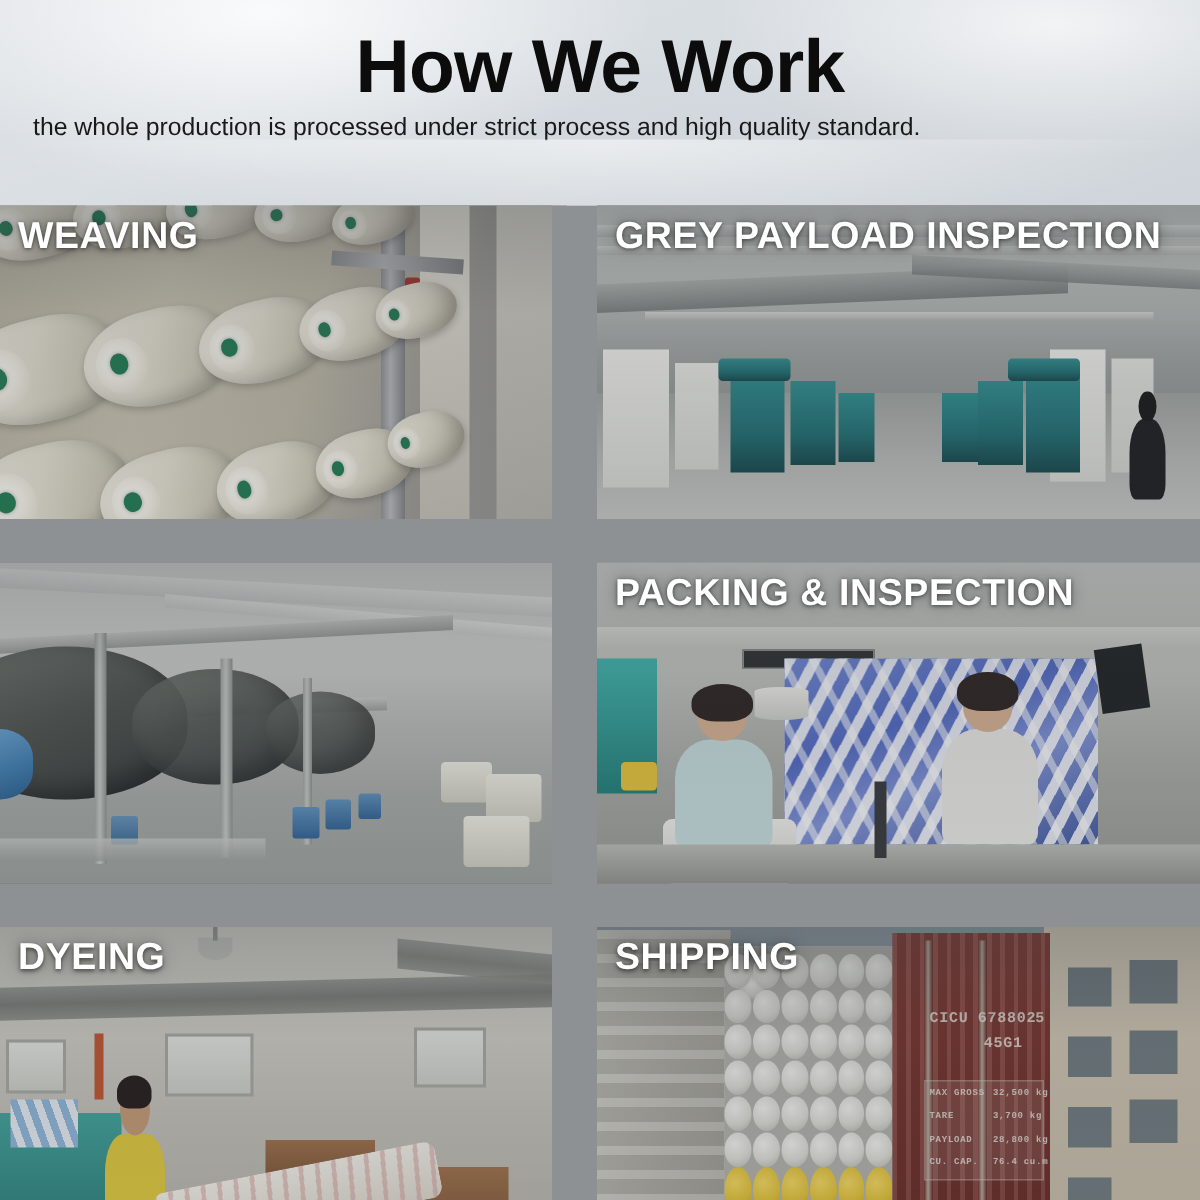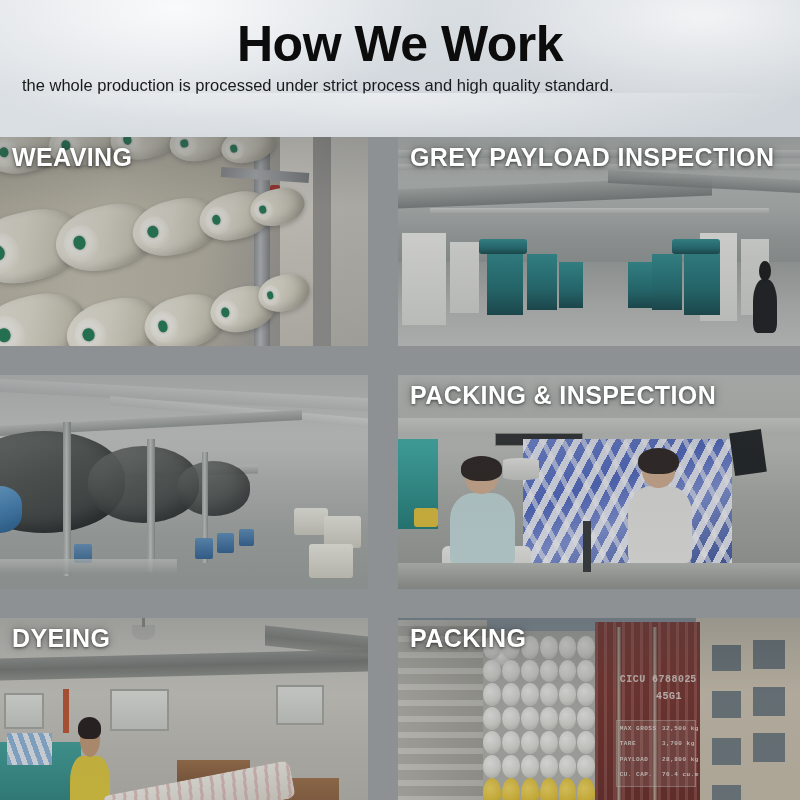--- a/index.html
+++ b/index.html
@@ -651,18 +651,18 @@
           <div class="marks" style="left:55%;top:55%;font-size:6px;">TARE</div>
           <div class="marks" style="left:65.5%;top:55%;font-size:6px;">3,700 kg</div>
           <div class="marks" style="left:55%;top:62%;font-size:6px;">PAYLOAD</div>
           <div class="marks" style="left:65.5%;top:62%;font-size:6px;">28,800 kg</div>
           <div class="marks" style="left:55%;top:69%;font-size:6px;">CU. CAP.</div>
           <div class="marks" style="left:65.5%;top:69%;font-size:6px;">76.4 cu.m</div>
 
           <div style="position:absolute;left:74%;top:88%;width:26%;height:12%;background:repeating-linear-gradient(90deg,#8a7f6d 0 4px,#b4a893 4px 9px);"></div>
         </div>
         <div class="veil"></div>
-        <div class="cell-label">PACKING</div>
+        <div class="cell-label">SHIPPING</div>
       </div>
     </div>
 
   </div>
 </div>
 
 </body></html>

